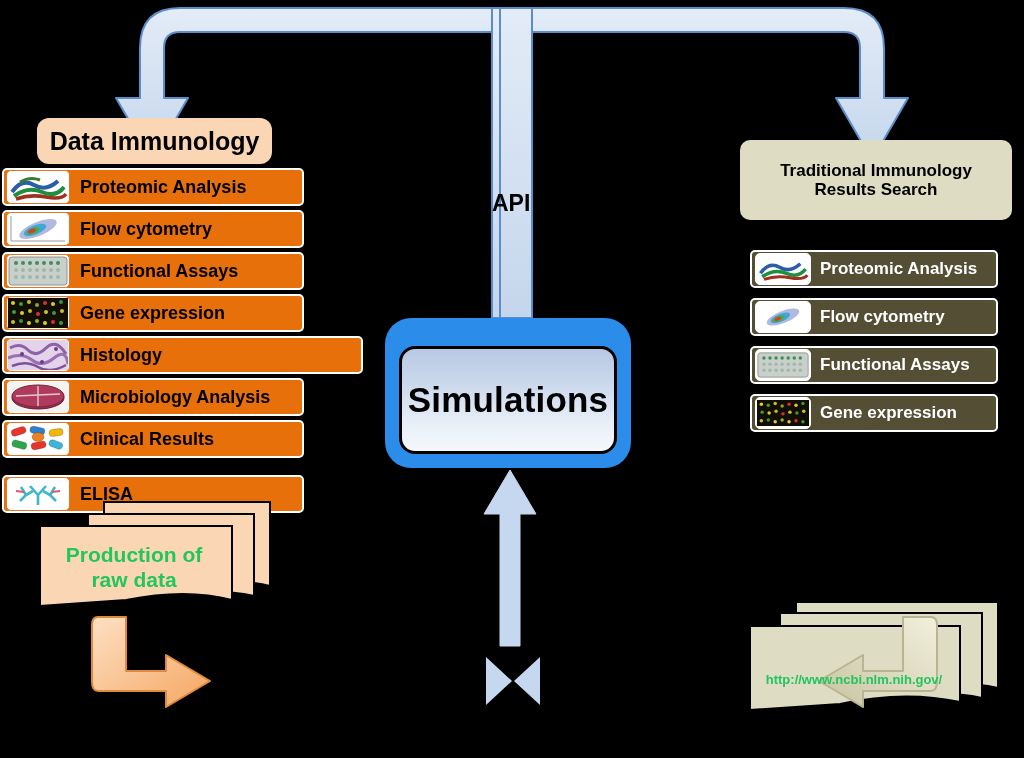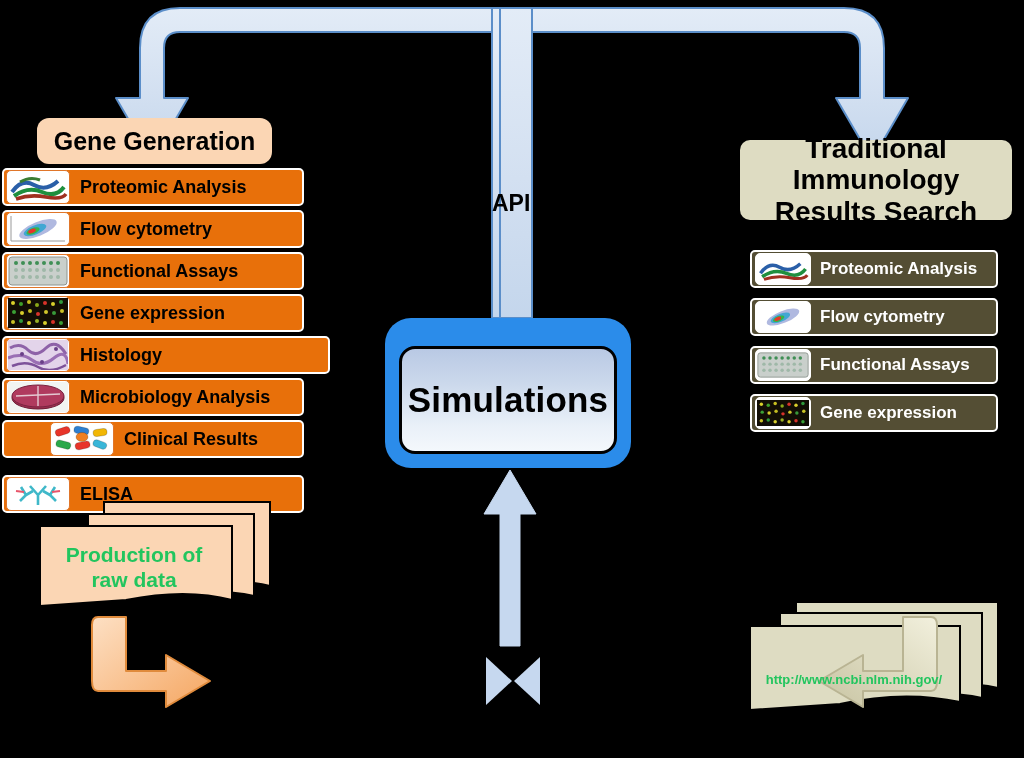--- a/index.html
+++ b/index.html
@@ -5,21 +5,21 @@
   html,body{margin:0;padding:0;background:#000;}
   body{width:1024px;height:758px;overflow:hidden;
        font-family:"Liberation Sans","DejaVu Sans",sans-serif;}
   #stage{position:relative;width:1024px;height:758px;background:#000;}
   .abs{position:absolute;box-sizing:border-box;}
 
   
   .hdr{display:flex;align-items:center;justify-content:center;text-align:center;
        font-weight:bold;line-height:1.12;}
   .hdr-left{background:#fbd6b4;border-radius:12px;color:#000;font-size:25px;}
-  .hdr-right{background:#dedcc2;border-radius:10px;color:#000;font-size:28px;}
+  .hdr-right{background:#dedcc2;border-radius:10px;color:#000;font-size:17px;}
 
   
   .row{display:flex;align-items:center;border-radius:5px;}
   .row .thumb{flex:0 0 auto;background:#fff;border-radius:5px;
               display:flex;align-items:center;justify-content:center;
               overflow:hidden;}
   .row .lbl{font-weight:bold;white-space:nowrap;}
 
   .row-orange{background:#e8700a;border:2px solid #ffffff;}
   .row-orange .lbl{color:#000;font-size:18px;}
@@ -88,21 +88,21 @@
              Q 860 32 844 32
              L 524 32
              Z" fill="url(#pipeGrad)" stroke="#5b8ec9" stroke-width="2" stroke-linejoin="round"></path>
 
     <path d="M 492 8 L 492 318 L 532 318 L 532 8 Z" fill="url(#pipeGrad)" stroke="#5b8ec9" stroke-width="2"></path>
     <path d="M 500 8 L 500 318" stroke="#5b8ec9" stroke-width="2" fill="none"></path>
   </svg>
 
   <div class="abs" id="api-label" style="left:492px;top:190px;width:70px;">API</div>
 
-  <div class="abs hdr hdr-left" style="left:37px;top:118px;width:235px;height:46px;">Gene Generation</div>
+  <div class="abs hdr hdr-left" style="left:37px;top:118px;width:235px;height:46px;">Data Immunology</div>
 
   <div class="abs row row-orange" style="left:2px;top:168px;width:302px;height:38px;">
     <div class="thumb" style="width:62px;height:32px;margin-left:2px;">
       <svg width="60" height="30" viewBox="0 0 60 30">
         <path d="M4 20 Q14 6 26 13 T50 9" stroke="#2a5fa8" stroke-width="4" fill="none"></path>
         <path d="M6 24 Q20 14 34 20 T56 15" stroke="#1f8f3e" stroke-width="4" fill="none"></path>
         <path d="M8 27 Q22 22 38 25 T58 22" stroke="#a03020" stroke-width="3.5" fill="none"></path>
         <path d="M12 10 Q22 4 32 8" stroke="#3a7d32" stroke-width="3" fill="none"></path>
       </svg>
     </div>
@@ -183,21 +183,21 @@
             <circle cx="29" cy="23" r="2" fill="#9ab024"></circle>
           <circle cx="37" cy="25" r="2" fill="#d8cf2c"></circle>
             <circle cx="45" cy="24" r="2" fill="#d7322a"></circle>
           <circle cx="53" cy="25" r="2" fill="#3aa035"></circle>
         </g>
       </svg>
     </div>
     <div class="lbl" style="margin-left:10px;">Gene expression</div>
   </div>
 
-  <div class="abs row row-orange" style="left:2px;top:336px;width:328px;height:38px;">
+  <div class="abs row row-orange" style="left:2px;top:336px;width:361px;height:38px;">
     <div class="thumb" style="width:62px;height:32px;margin-left:2px;">
       <svg width="60" height="30" viewBox="0 0 60 30">
         <rect width="60" height="30" fill="#e3d4ea"></rect>
         <path d="M2 8 Q12 2 20 10 T38 8 T58 14" stroke="#8e62a8" stroke-width="3" fill="none"></path>
         <path d="M0 18 Q14 12 24 20 T46 18 T60 24" stroke="#9a6fb4" stroke-width="3" fill="none"></path>
         <path d="M4 26 Q18 20 30 27 T58 25" stroke="#7d529a" stroke-width="2.5" fill="none"></path>
         <circle cx="14" cy="14" r="2" fill="#6a3f88"></circle>
           <circle cx="34" cy="22" r="2" fill="#6a3f88"></circle>
         <circle cx="48" cy="9" r="2" fill="#6a3f88"></circle>
       </svg>
@@ -211,21 +211,21 @@
         <rect width="60" height="30" fill="#f2f4f2"></rect>
         <ellipse cx="30" cy="16" rx="26" ry="11" fill="#9e2f50" stroke="#6d1d36"></ellipse>
         <ellipse cx="30" cy="14" rx="26" ry="11" fill="#b03a5e" stroke="#7a2340"></ellipse>
         <line x1="8" y1="14" x2="52" y2="12" stroke="#e4c9d2" stroke-width="1.4"></line>
         <line x1="30" y1="4" x2="30" y2="24" stroke="#e4c9d2" stroke-width="1.4"></line>
       </svg>
     </div>
     <div class="lbl" style="margin-left:10px;">Microbiology Analysis</div>
   </div>
 
-  <div class="abs row row-orange" style="left:2px;top:420px;width:302px;height:38px;padding-left:44px;">
+  <div class="abs row row-orange" style="left:2px;top:420px;width:302px;height:38px;">
     <div class="thumb" style="width:62px;height:32px;margin-left:2px;">
       <svg width="60" height="30" viewBox="0 0 60 30">
         <rect width="60" height="30" fill="#fff"></rect>
         <g stroke="#00000030">
           <rect x="3" y="4" width="15" height="7" rx="3.5" fill="#e8342a" transform="rotate(-18 10 7)"></rect>
           <rect x="22" y="3" width="15" height="7" rx="3.5" fill="#2e7fd0" transform="rotate(12 29 6)"></rect>
           <rect x="41" y="5" width="14" height="7" rx="3.5" fill="#f2b705" transform="rotate(-8 48 8)"></rect>
           <rect x="4" y="17" width="15" height="7" rx="3.5" fill="#2aa84a" transform="rotate(14 11 20)"></rect>
           <rect x="23" y="18" width="15" height="7" rx="3.5" fill="#e8342a" transform="rotate(-12 30 21)"></rect>
           <rect x="41" y="17" width="14" height="7" rx="3.5" fill="#39b6d8" transform="rotate(20 48 20)"></rect>

